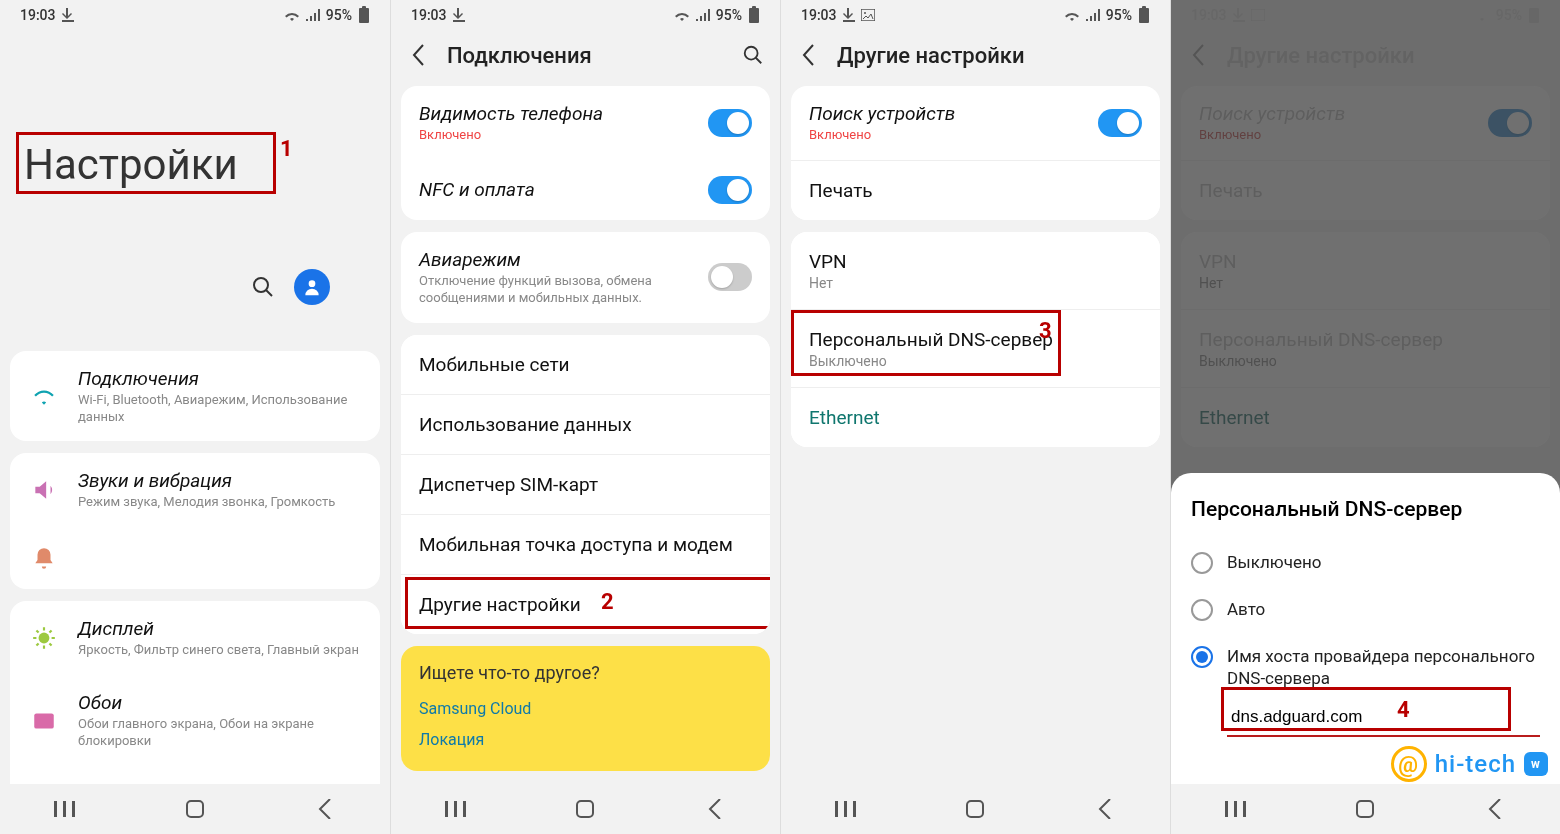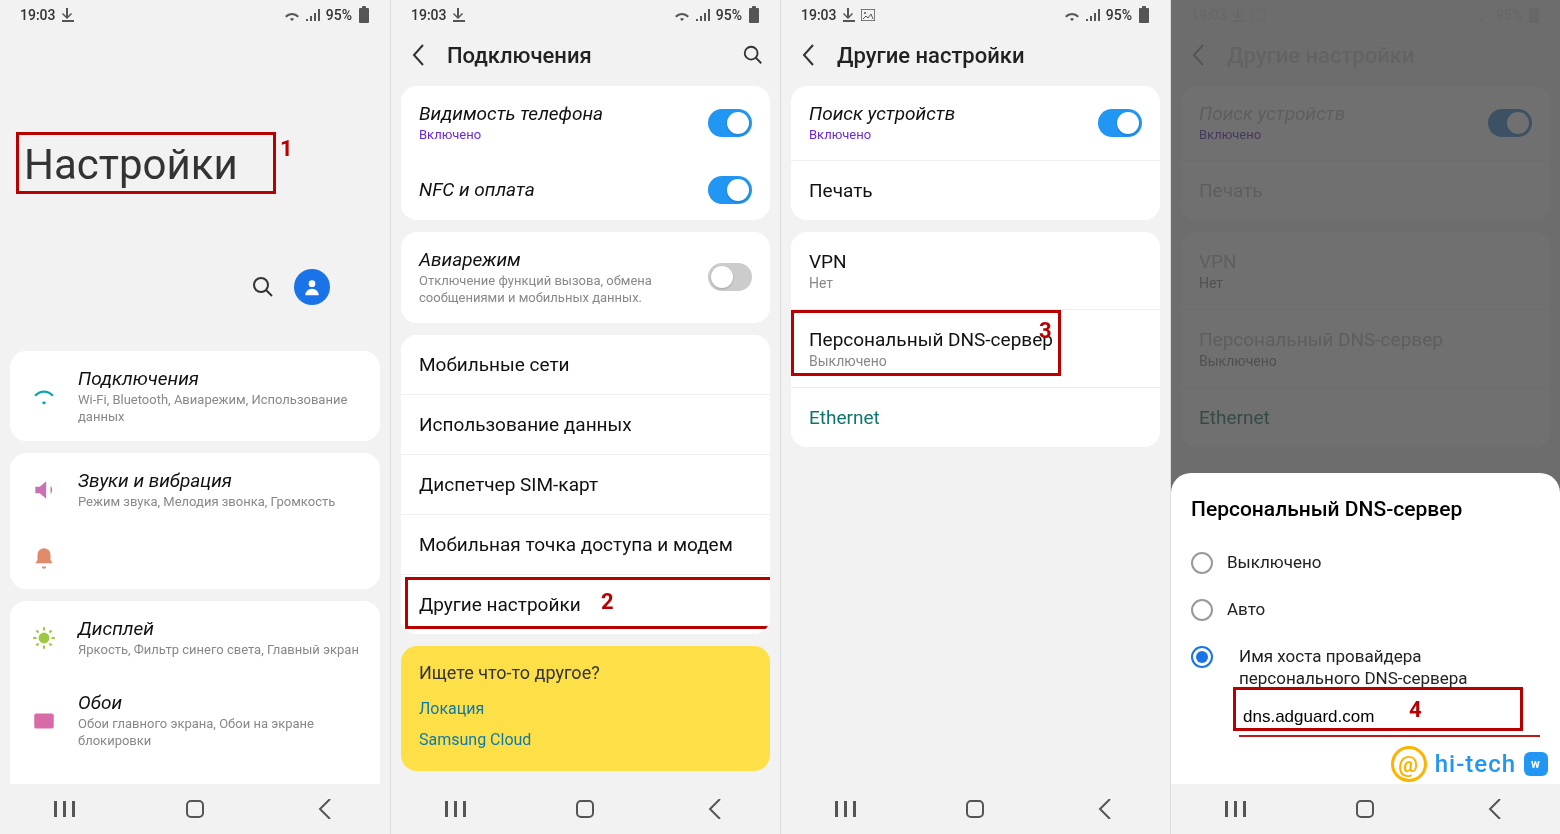--- a/index.html
+++ b/index.html
@@ -91,21 +91,21 @@
     gap:18px;
     min-height:60px;
   }
   .row + .row { border-top:0;}
   .row-icon {
     width:32px;height:32px;display:flex;align-items:center;justify-content:center;flex-shrink:0;
   }
   .row-text { flex:1; display:flex; flex-direction:column; gap:2px; }
   .row-title { font-size:19px; color:#111;font-style:italic; }
   .row-sub { font-size:13px; color:#888; line-height:1.3; }
-  .row-sub.on { color:#6d28d9; }
+  .row-sub.on { color:#ef4444; }
   .toggle {
     width:44px;height:28px;border-radius:14px;background:#ccc;position:relative;flex-shrink:0;
   }
   .toggle .knob {
     width:22px;height:22px;border-radius:50%;background:#fff;position:absolute;top:3px;left:3px;transition:.1s;
     box-shadow:0 1px 2px rgba(0,0,0,.2);
   }
   .toggle.on { background:#2196f3;}
   .toggle.on .knob { left:19px;}
 
@@ -394,22 +394,22 @@
     <div class="simple-row">Мобильная точка доступа и модем</div>
     <div style="position:relative;">
       <div class="simple-row">Другие настройки</div>
       <div class="annot" style="left:4px;top:2px;width:370px;height:52px;"></div>
       <span class="annot-num" style="left:200px;top:14px;">2</span>
     </div>
   </div>
 
   <div class="more-card">
     <div class="more-title">Ищете что-то другое?</div>
+    <div class="more-link">Samsung Cloud</div>
     <div class="more-link">Локация</div>
-    <div class="more-link">Samsung Cloud</div>
   </div>
 
   <div class="navbar">
     <div class="navbtn">
         <svg width="22" height="16">
           <path d="M0 0h3v16H0zM9 0h3v16H9zM18 0h3v16h-3z" fill="#555"></path>
         </svg>
       </div>
     <div class="navbtn">
         <svg width="20" height="20">
@@ -570,21 +570,21 @@
     <div class="radio-row">
       <div class="radio"></div>
       <div class="radio-label">Выключено</div>
     </div>
     <div class="radio-row">
       <div class="radio"></div>
       <div class="radio-label">Авто</div>
     </div>
     <div class="radio-row" style="align-items:flex-start;">
       <div class="radio sel"></div>
-      <div style="flex:1;margin-left:12px;">
+      <div style="flex:1;">
         <div class="radio-label">Имя хоста провайдера персонального DNS-сервера</div>
         <div style="position:relative;margin-top:4px;">
           <input class="dns-input" value="dns.adguard.com" style="">
           <div class="annot" style="left:-6px;top:-6px;width:290px;height:44px;"></div>
           <span class="annot-num" style="left:170px;top:4px;">4</span>
         </div>
       </div>
     </div>
     <div class="dialog-actions">
       <div class="dlg-btn">Отмена</div>

